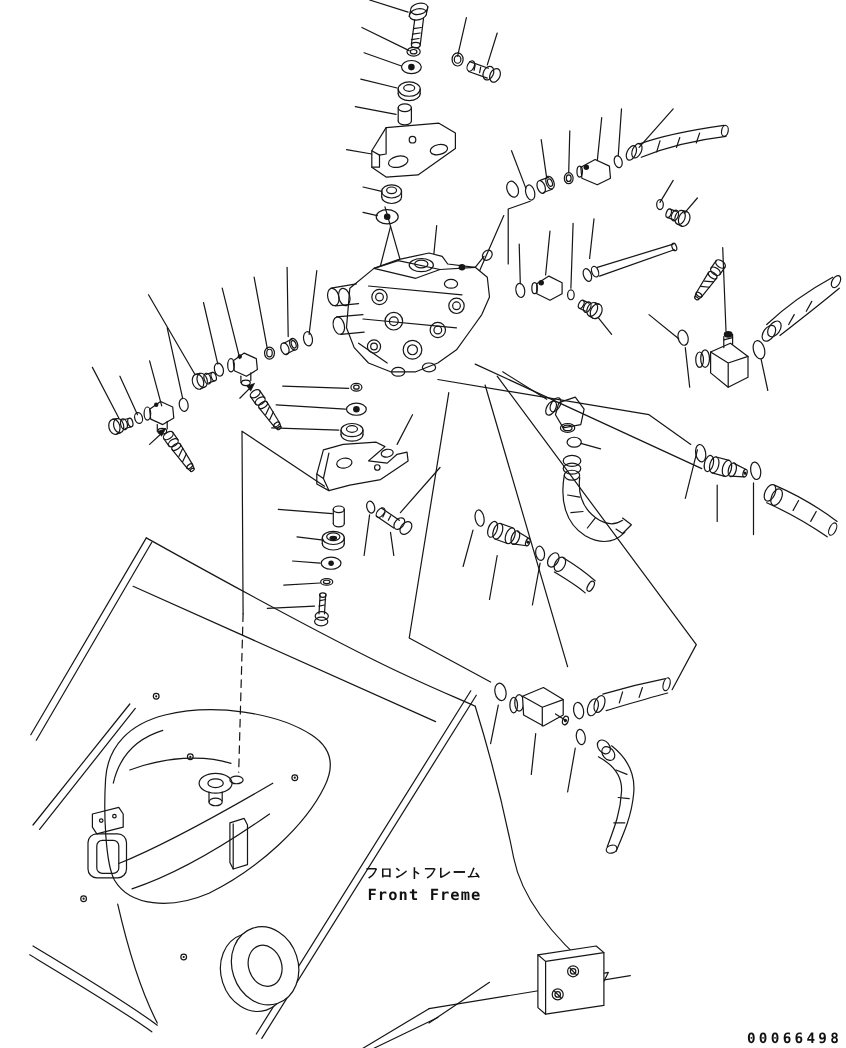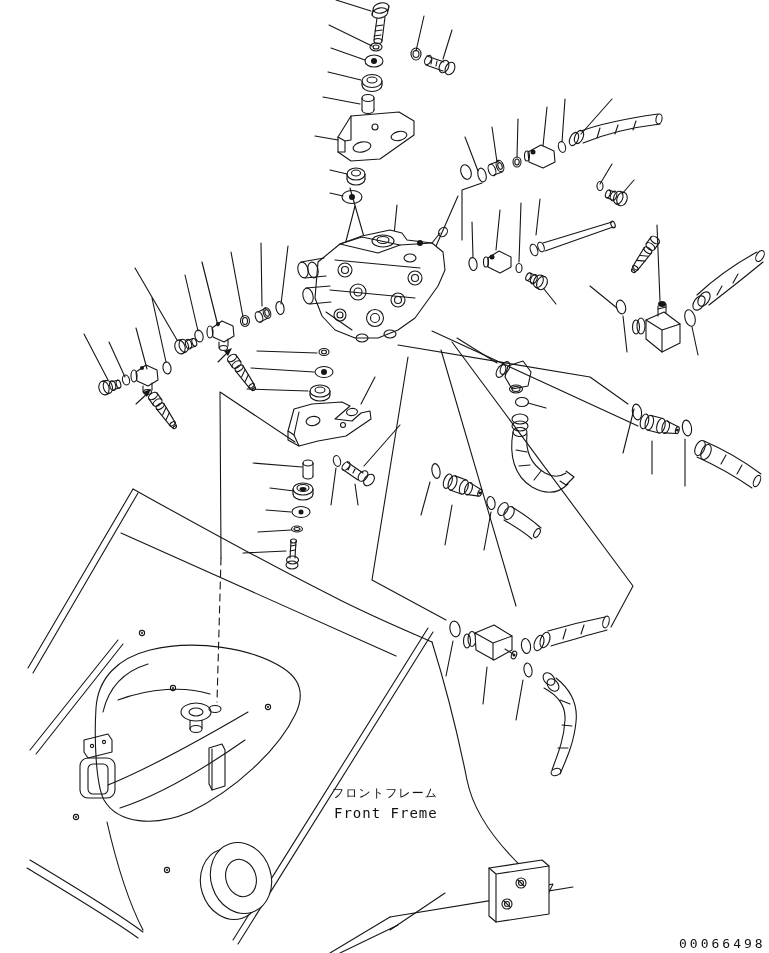--- a/index.html
+++ b/index.html
@@ -1,17 +1,17 @@
 <!DOCTYPE html>
 <html><head>
 <meta charset="utf-8">
 <style>
   html,body{margin:0;padding:0;background:#fff;}
   .page{position:relative;width:769px;height:953px;background:#ffffff;overflow:hidden;
-        font-family:"DejaVu Sans",sans-serif;}
+        font-family:"DejaVu Sans",sans-serif;font-weight:bold;}
   svg{position:absolute;left:0;top:0;}
   svg .ln, svg g, svg path, svg line, svg polyline, svg polygon, svg ellipse, svg circle, svg rect{
     stroke:#161616;fill:none;stroke-width:1.1;stroke-linecap:round;stroke-linejoin:round;}
   svg .f{fill:#161616;stroke:none;}
   svg .w{fill:#ffffff;}
   svg .dash{stroke-dasharray:7 5;}
   svg text{stroke:none;fill:#111111;}
   .jp{font-family:"DejaVu Sans",sans-serif;font-size:12px;letter-spacing:1px;}
   .en{font-family:"DejaVu Sans Mono",monospace;font-size:14px;letter-spacing:1px;}
   .num{font-family:"DejaVu Sans Mono",monospace;font-size:13px;letter-spacing:3px;}

